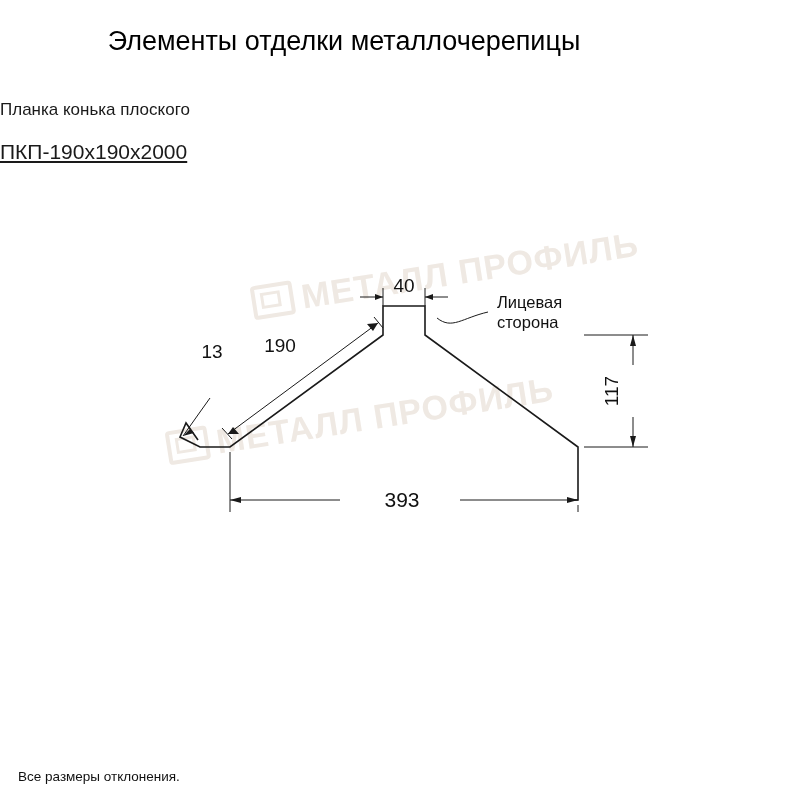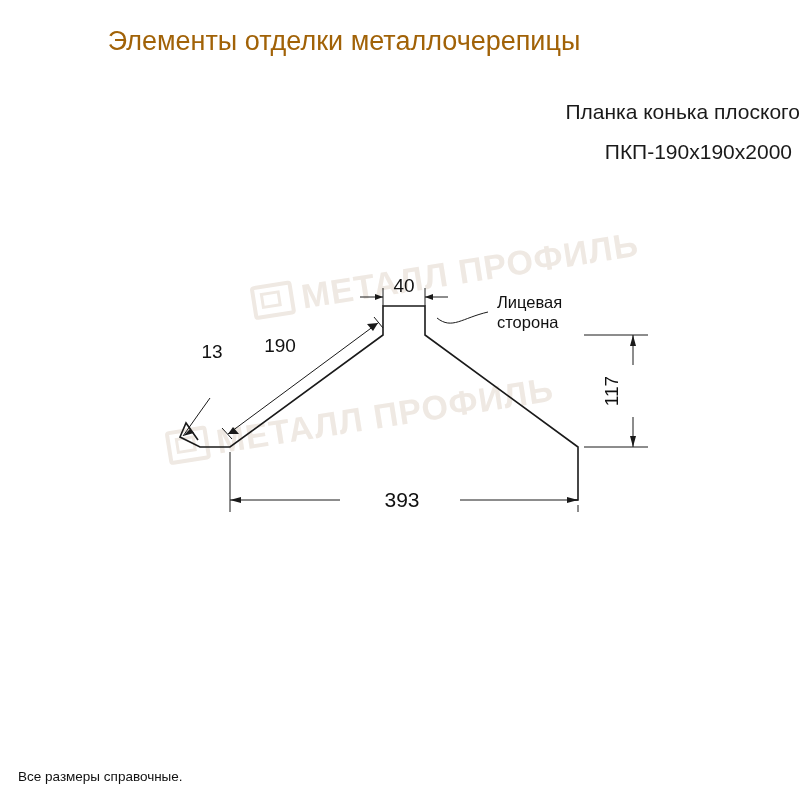--- a/index.html
+++ b/index.html
@@ -22,40 +22,41 @@
     height: 800px;
   }
   .title {
     position: absolute;
     top: 26px;
     left: 0;
     width: 688px;
     text-align: center;
     font-size: 27px;
     letter-spacing: 0px;
-    color: #a16207;
+    color: #000000;
     white-space: nowrap;
   }
   .subtitle {
     position: absolute;
     top: 100px;
     left: 0;
     width: 800px;
-    text-align: right;
-    font-size: 21px;
+    text-align: left;
+    font-size: 17px;
     color: #1a1a1a;
   }
   .code {
     position: absolute;
     top: 140px;
     left: 0;
     width: 792px;
-    text-align: right;
+    text-align: left;
     font-size: 21px;
     color: #1a1a1a;
+    text-decoration: underline;
   }
   .drawing {
     position: absolute;
     top: 200px;
     left: 0;
     width: 724px;
     height: 420px;
   }
   .footer {
     position: absolute;
@@ -175,16 +176,16 @@
         <line x1="460" y1="300" x2="578" y2="300"></line>
         <polygon points="230,300 241,297 241,303" fill="#1a1a1a" stroke="none"></polygon>
         <polygon points="578,300 567,297 567,303" fill="#1a1a1a" stroke="none"></polygon>
       </g>
       <text x="402" y="307" text-anchor="middle" font-size="21">393</text>
 
     </svg>
   </div>
 
   <div class="footer">
-    <div>Все размеры справочные.</div>
+    <div>Все размеры отклонения.</div>
   </div>
 
 </div>
 
 </body></html>

